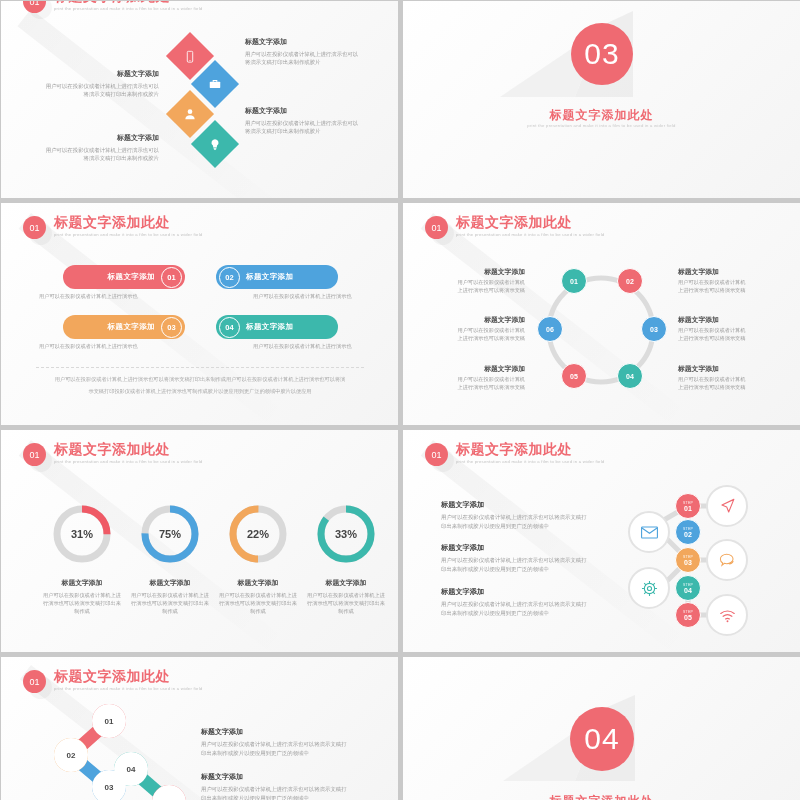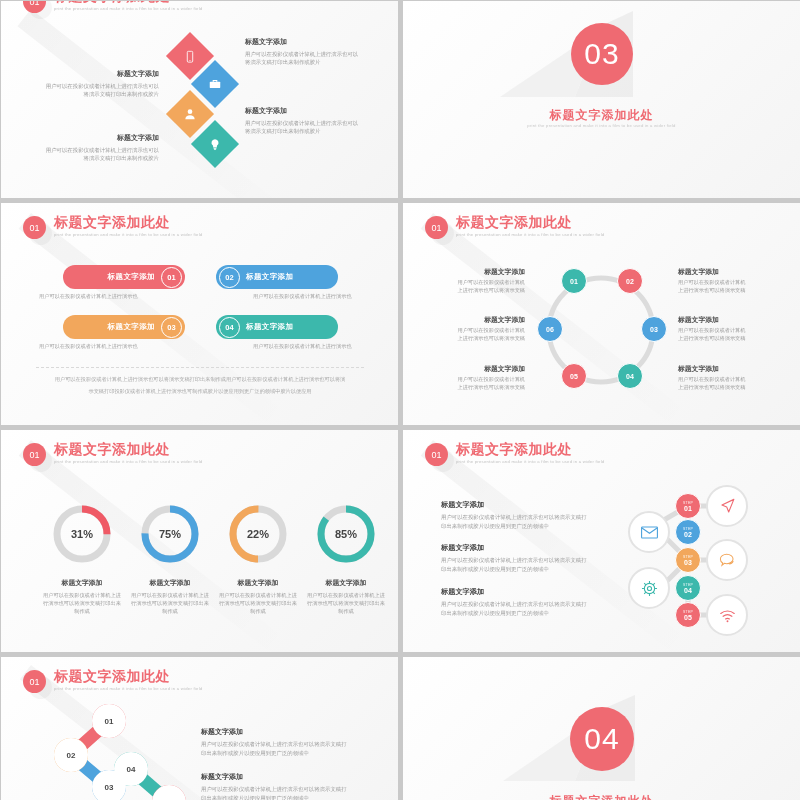--- a/index.html
+++ b/index.html
@@ -352,21 +352,21 @@
           <circle cx="31" cy="31" r="25" fill="none" stroke="#f2a75c" stroke-width="7" stroke-dasharray="78.5 78.5" transform="rotate(90 31 31)"></circle>
         </svg>
         <div class="val">22%</div>
       </div>
 
       <div class="donut" style="left:314px; top:73px;">
         <svg width="62" height="62" viewBox="0 0 62 62">
           <circle cx="31" cy="31" r="25" fill="none" stroke="#d9d9d9" stroke-width="7"></circle>
           <circle cx="31" cy="31" r="25" fill="none" stroke="#3cb8ac" stroke-width="7" stroke-dasharray="133.5 23.6" transform="rotate(-90 31 31)"></circle>
         </svg>
-        <div class="val">85%</div>
+        <div class="val">33%</div>
       </div>
 
       <div class="dlab" style="left:41px; top:148px;">
         <div class="t">标题文字添加</div>
         <div class="b">用户可以在投影仪或者计算机上进行演示也可以将演示文稿打印出来制作成</div>
       </div>
       <div class="dlab" style="left:129px; top:148px;">
         <div class="t">标题文字添加</div>
         <div class="b">用户可以在投影仪或者计算机上进行演示也可以将演示文稿打印出来制作成</div>
       </div>

